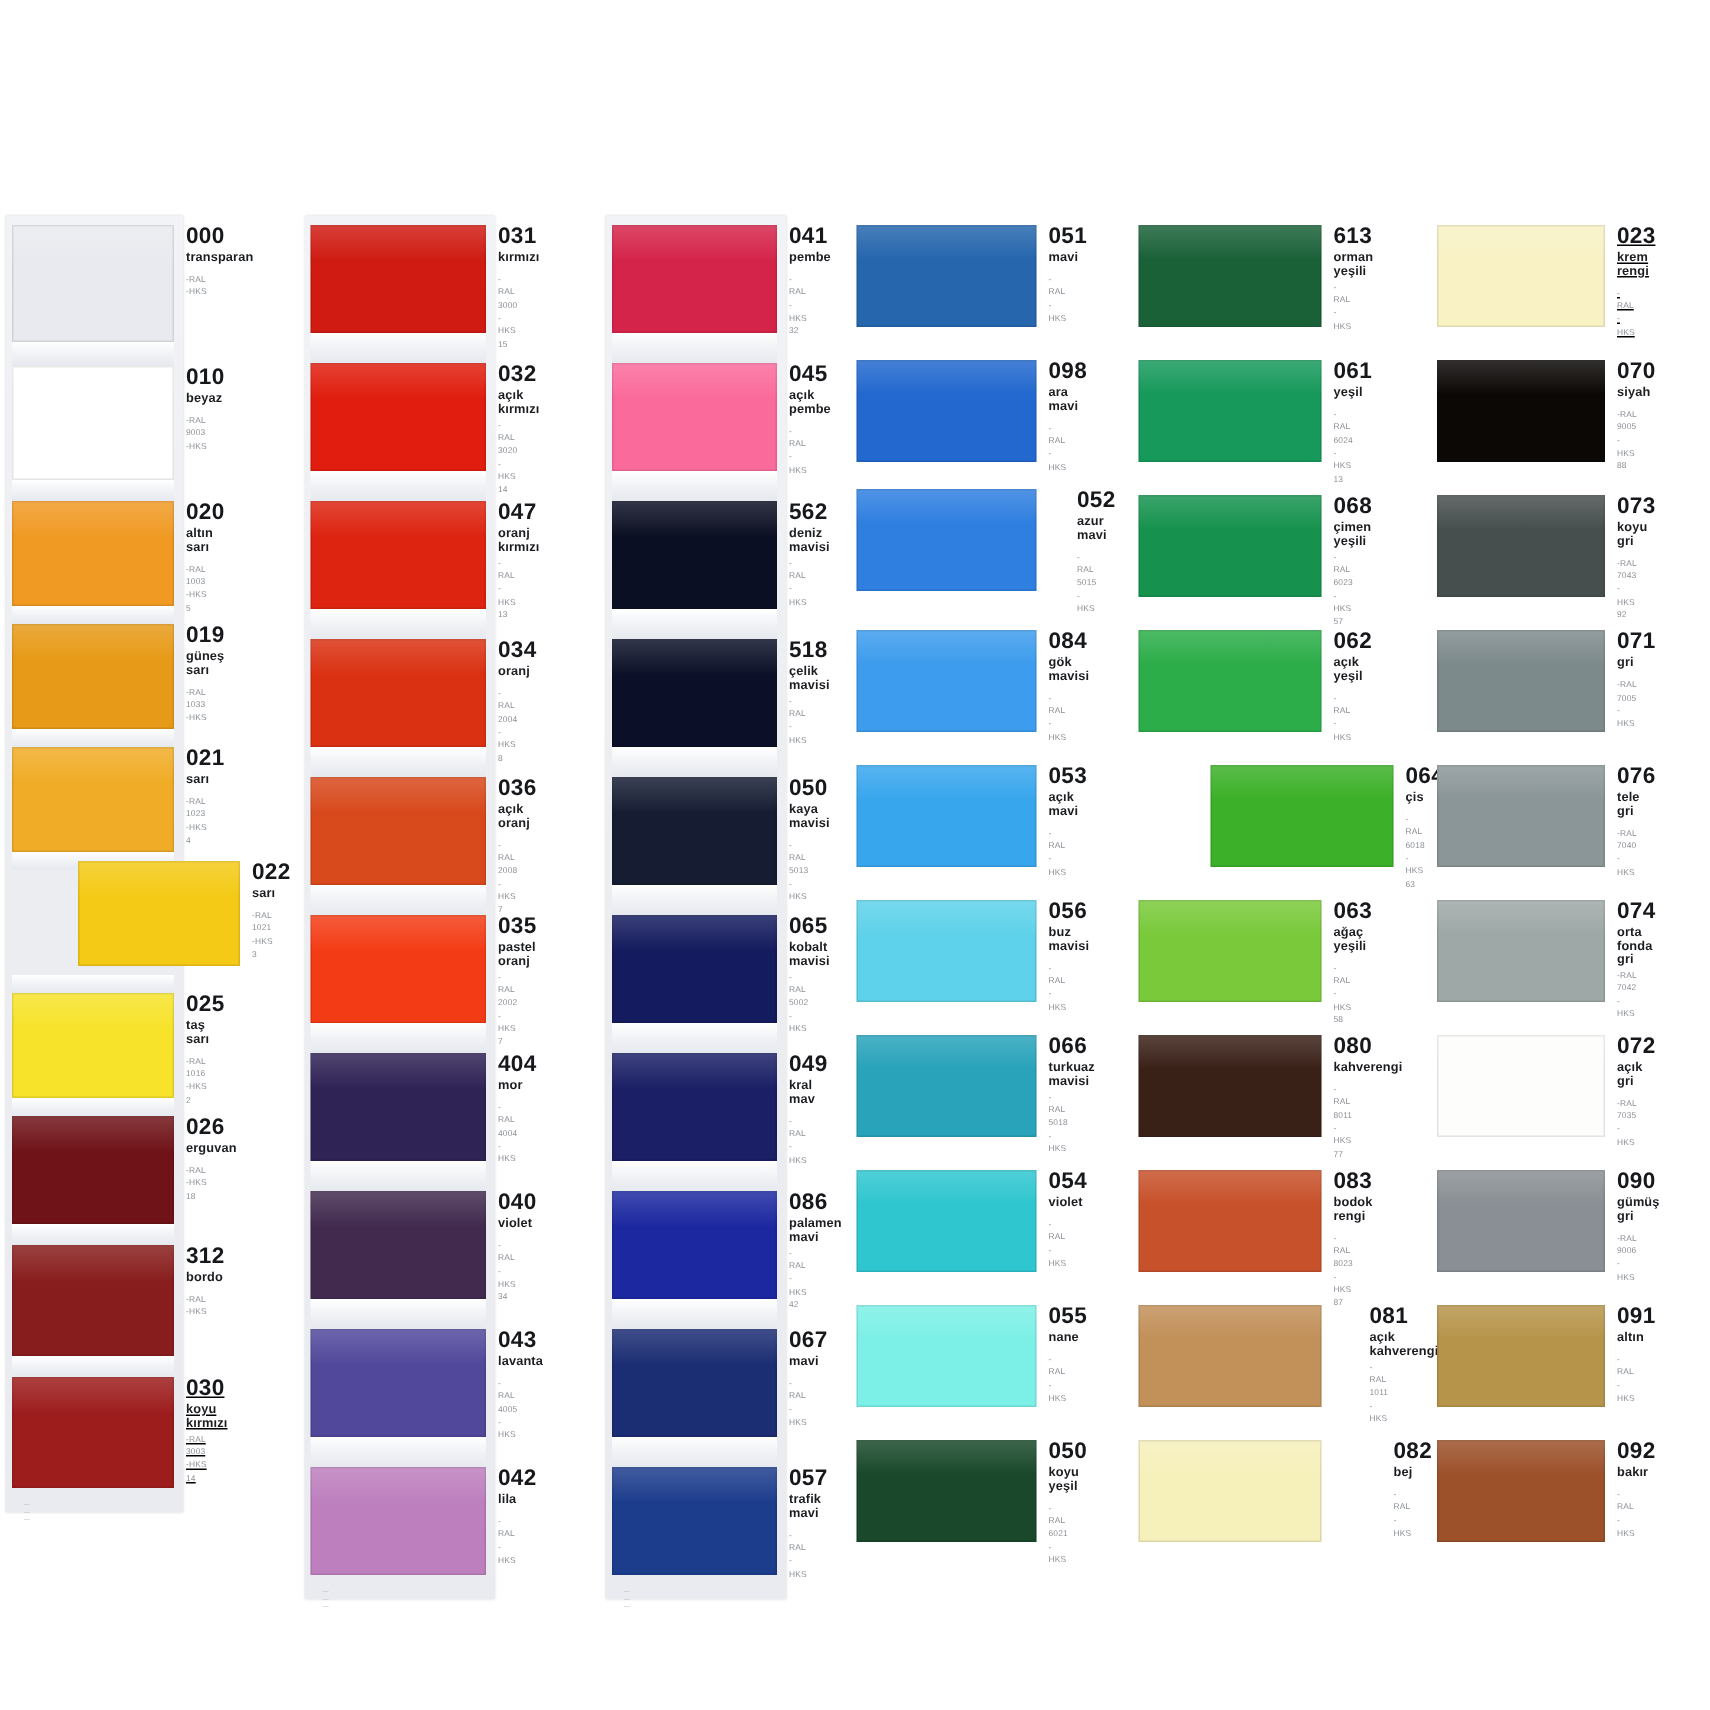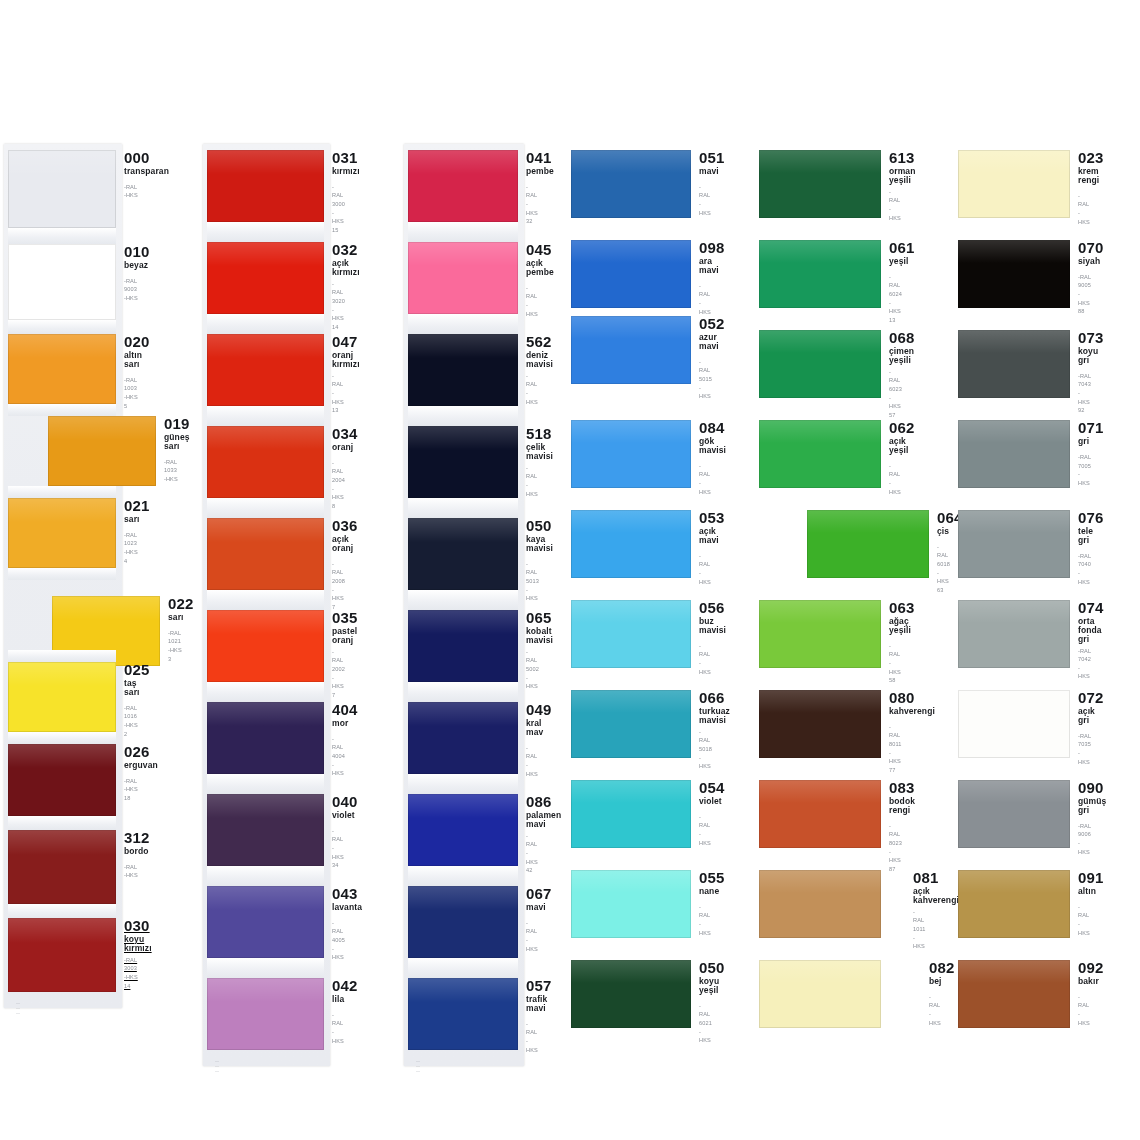--- a/index.html
+++ b/index.html
@@ -153,21 +153,21 @@
         <div class="labels" style="width: 14px;">
           <div class="code">020</div>
           <div class="cname">altın sarı</div>
           <div class="codes">
             <div>-RAL 1003</div>
             <div>-HKS 5</div>
           </div>
         </div>
       </div>
       <div class="gap" style="position: absolute; left: 0px; top: 254px; width: 108px; height: 12px;"></div>
-      <div class="row" style="position: absolute; left: 0px; top: 266px; margin-left: 40px;">
+      <div class="row" style="position: absolute; left: 0px; top: 266px;">
         <div class="swatch-wrap">
           <div class="swatch" style="width: 108px; height: 70px; background: rgb(231, 154, 23); border: 1px solid rgba(0, 0, 0, 0.1);">
             <div class="gloss"></div>
           </div>
         </div>
         <div class="labels" style="width: 14px;">
           <div class="code">019</div>
           <div class="cname">güneş sarı</div>
           <div class="codes">
             <div>-RAL 1033</div>
@@ -185,21 +185,21 @@
         <div class="labels" style="width: 14px;">
           <div class="code">021</div>
           <div class="cname">sarı</div>
           <div class="codes">
             <div>-RAL 1023</div>
             <div>-HKS 4</div>
           </div>
         </div>
       </div>
       <div class="gap" style="position: absolute; left: 0px; top: 418px; width: 108px; height: 12px;"></div>
-      <div class="row" style="position: absolute; left: 0px; top: 446px; padding-left: 44px;">
+      <div class="row" style="position: absolute; left: 0px; top: 424px; padding-left: 44px;">
         <div class="swatch-wrap">
           <div class="swatch" style="width: 108px; height: 70px; background: rgb(244, 202, 22); border: 1px solid rgba(0, 0, 0, 0.1);">
             <div class="gloss"></div>
           </div>
         </div>
         <div class="labels" style="width: 14px;">
           <div class="code">022</div>
           <div class="cname">sarı</div>
           <div class="codes">
             <div>-RAL 1021</div>
@@ -622,21 +622,21 @@
         </div>
         <div class="labels" style="width: 5px;">
           <div class="code">098</div>
           <div class="cname">ara mavi</div>
           <div class="codes">
             <div>-RAL</div>
             <div>-HKS</div>
           </div>
         </div>
       </div>
-      <div class="row" style="position: absolute; left: 0px; top: 166px;">
+      <div class="row" style="position: absolute; left: 0px; top: 176px; gap: 19px;">
         <div class="swatch-wrap">
           <div class="swatch" style="width: 120px; height: 68px; background: rgb(47, 127, 224); border: 1px solid rgba(0, 0, 0, 0.1);">
             <div class="gloss"></div>
           </div>
         </div>
         <div class="labels" style="width: 5px;">
           <div class="code">052</div>
           <div class="cname">azur mavi</div>
           <div class="codes">
             <div>-RAL 5015</div>
@@ -902,21 +902,21 @@
         </div>
       </div>
     </div>
     <div class="column" style="left: 958px;">
       <div class="row" style="position: absolute; left: 0px; top: 0px;">
         <div class="swatch-wrap">
           <div class="swatch" style="width: 112px; height: 68px; background: rgb(248, 242, 196); border: 1px solid rgba(0, 0, 0, 0.1);">
             <div class="gloss"></div>
           </div>
         </div>
-        <div class="labels" style="width: 13px;">
+        <div class="labels" style="width: 13px; text-decoration: underline;">
           <div class="code">023</div>
           <div class="cname">krem rengi</div>
           <div class="codes">
             <div>-RAL</div>
             <div>-HKS</div>
           </div>
         </div>
       </div>
       <div class="row" style="position: absolute; left: 0px; top: 90px;">
         <div class="swatch-wrap">

